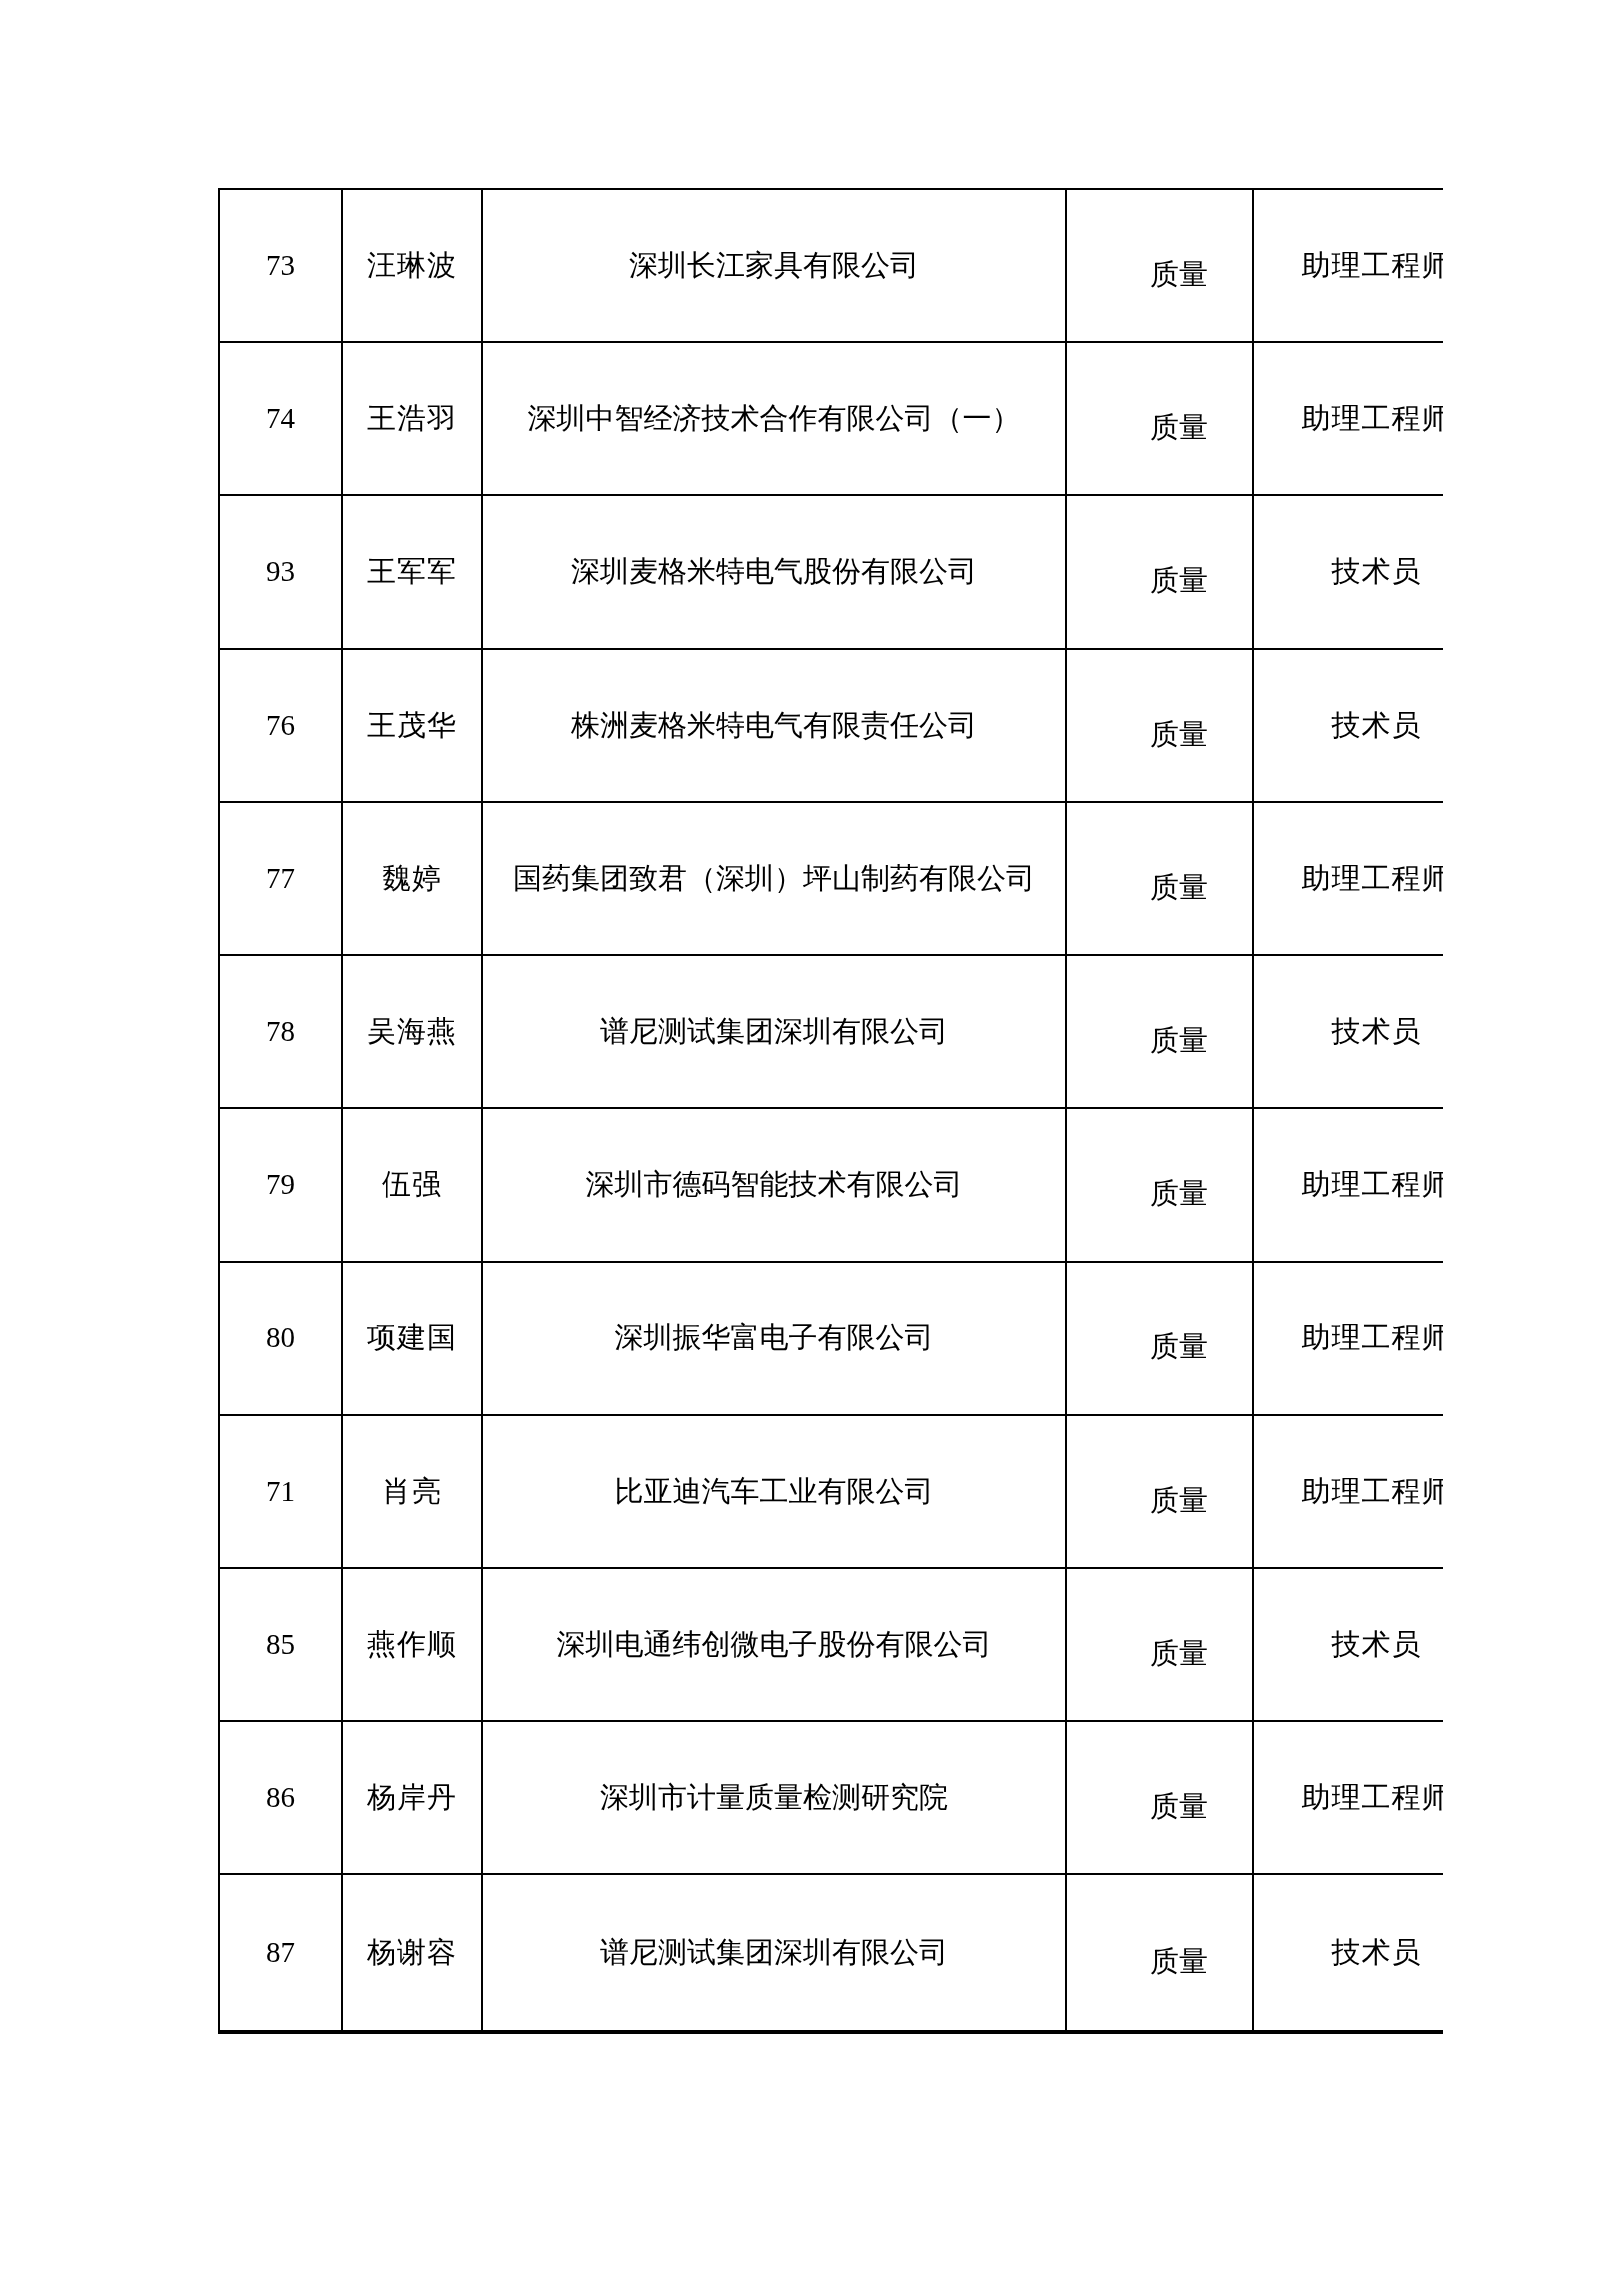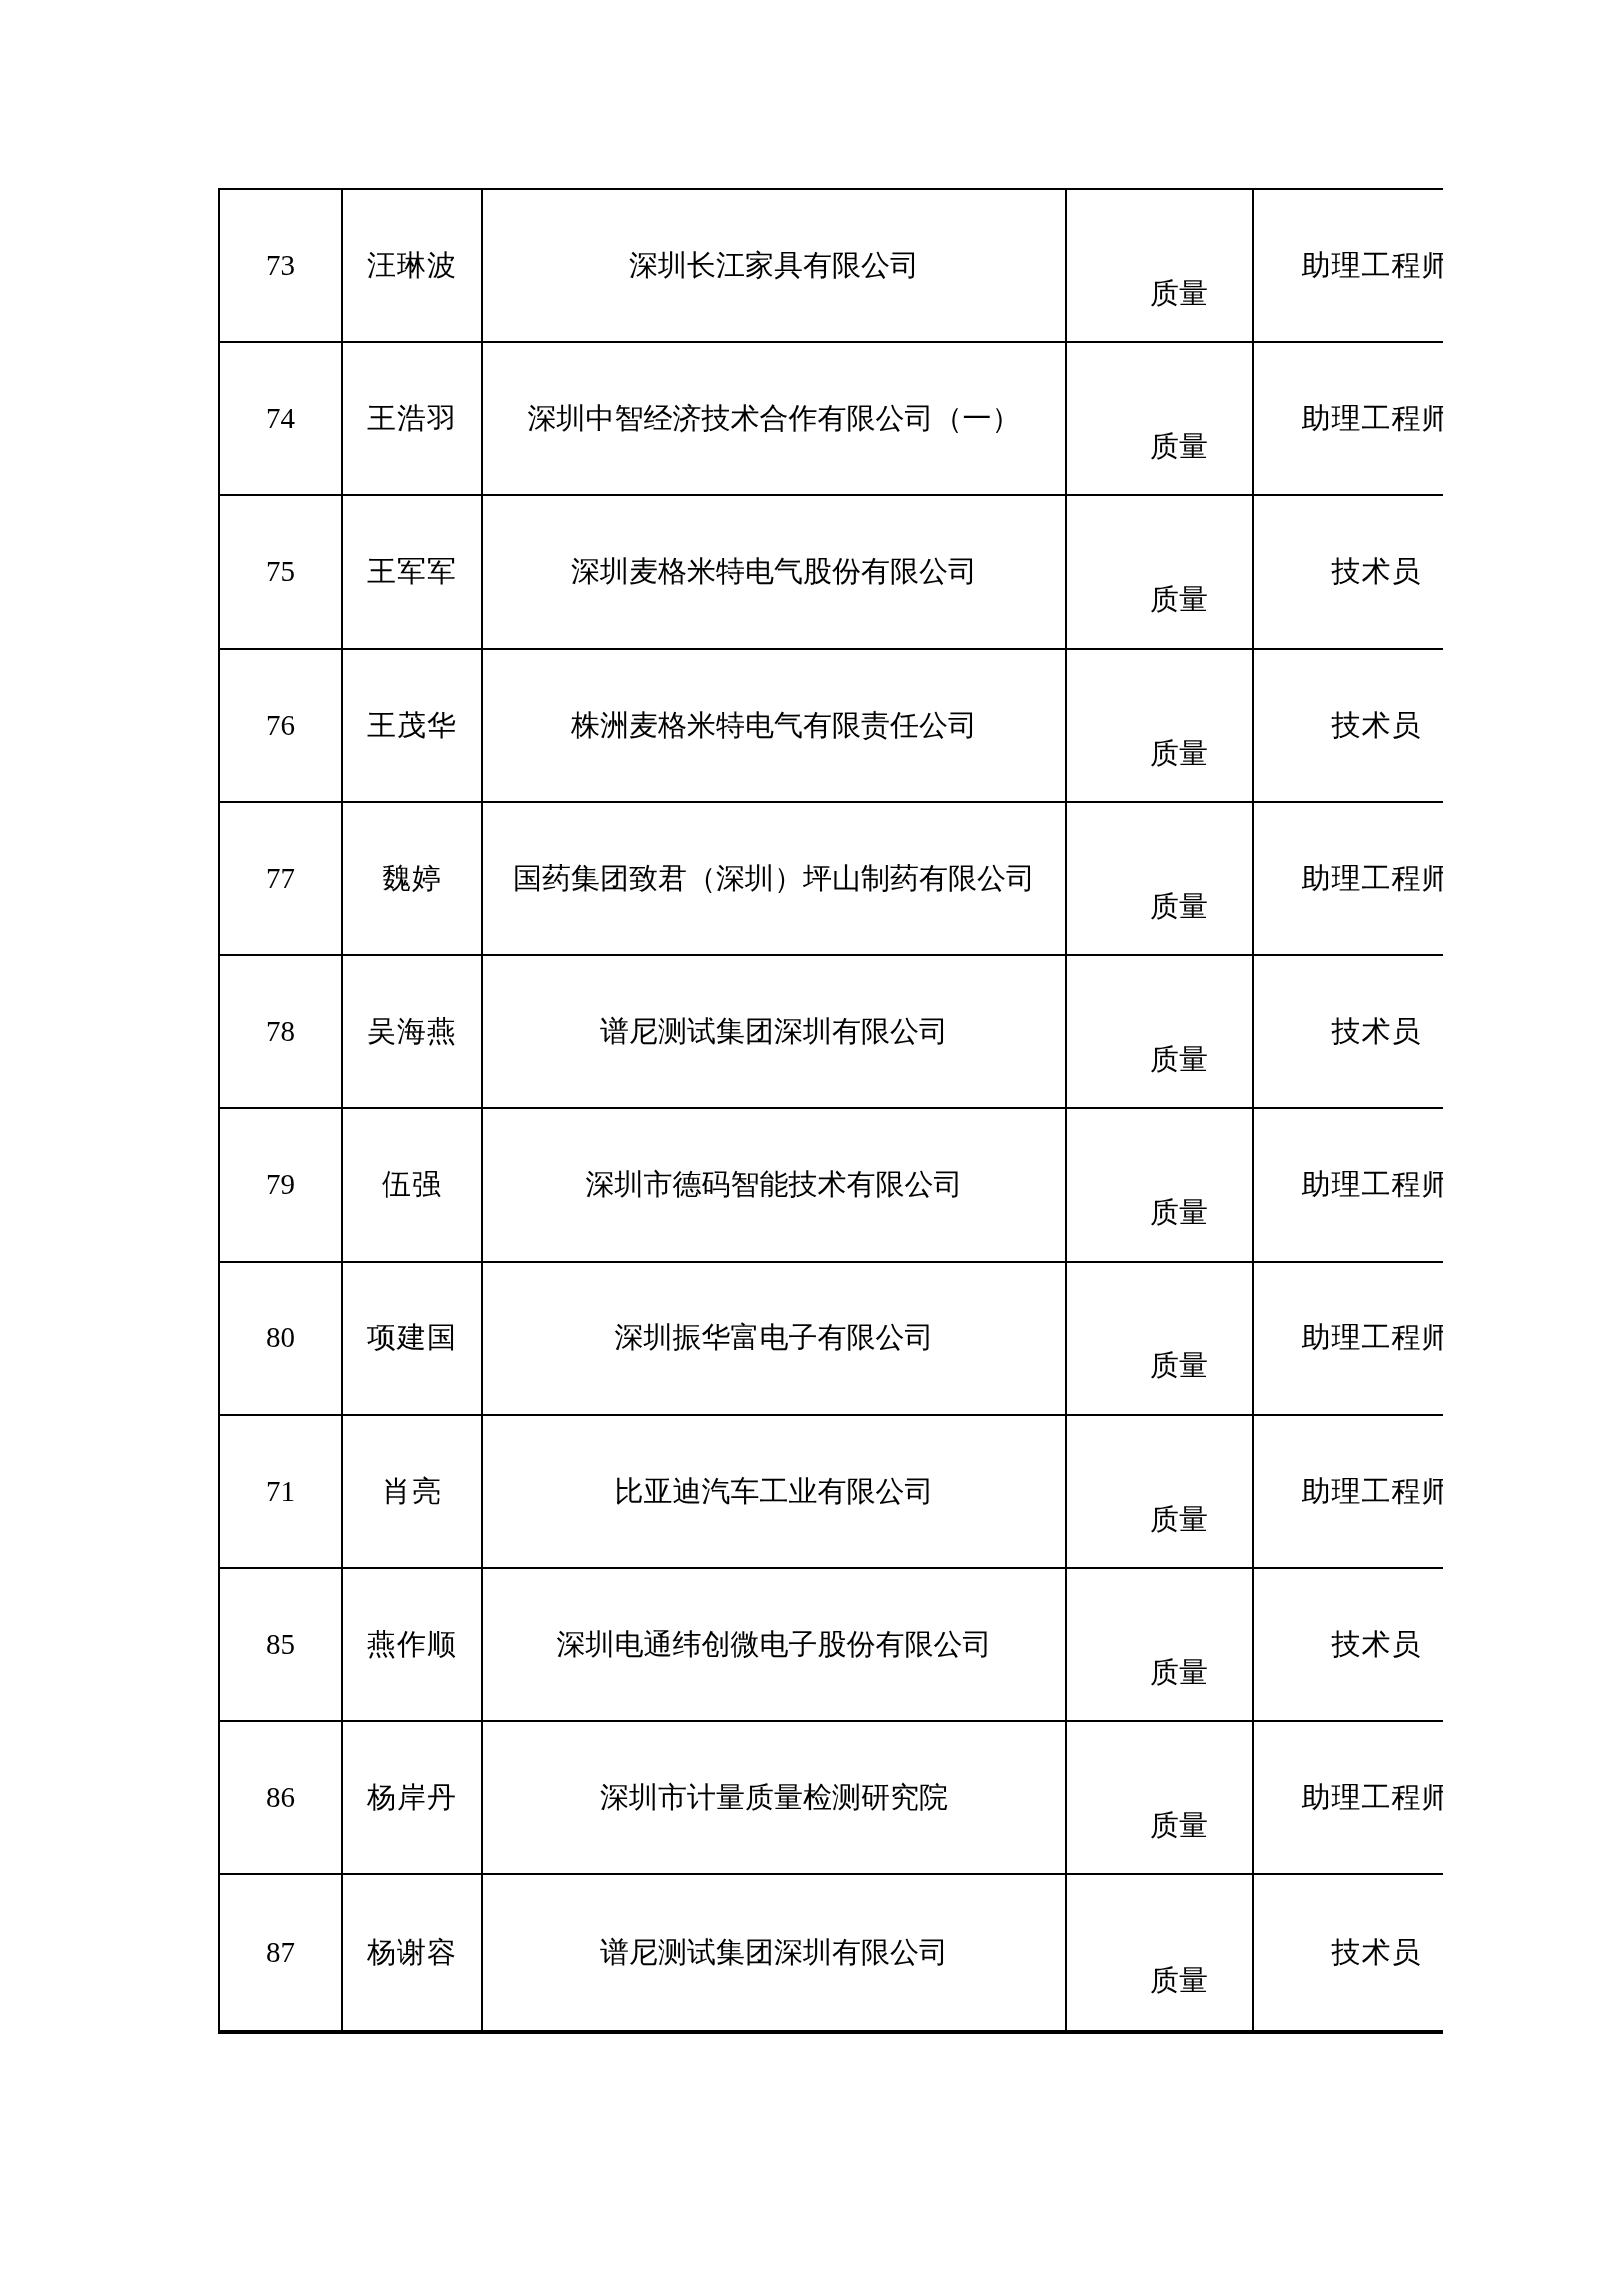--- a/index.html
+++ b/index.html
@@ -40,21 +40,21 @@
     white-space: nowrap;
   }
   td.col-no   { font-size: 30px; }
   td.col-name { letter-spacing: 1px; }
   td.col-company { letter-spacing: 0px; }
   
   td.col-category .cat-text {
     display: inline-block;
     position: relative;
     left: 19.6px;
-    top: 28px;
+    top: 9px;
   }
   td.col-title { letter-spacing: 1px; }
 </style>
 </head>
 <body>
 
 <div class="page">
   <table class="roster">
     <colgroup>
       <col style="width:123px">
@@ -72,21 +72,21 @@
     <td class="col-title">助理工程师</td>
   </tr>
         <tr>
     <td class="col-no">74</td>
     <td class="col-name">王浩羽</td>
     <td class="col-company">深圳中智经济技术合作有限公司（一）</td>
     <td class="col-category"><span class="cat-text">质量</span></td>
     <td class="col-title">助理工程师</td>
   </tr>
         <tr>
-    <td class="col-no">75</td>
+    <td class="col-no">93</td>
     <td class="col-name">王军军</td>
     <td class="col-company">深圳麦格米特电气股份有限公司</td>
     <td class="col-category"><span class="cat-text">质量</span></td>
     <td class="col-title">技术员</td>
   </tr>
         <tr>
     <td class="col-no">76</td>
     <td class="col-name">王茂华</td>
     <td class="col-company">株洲麦格米特电气有限责任公司</td>
     <td class="col-category"><span class="cat-text">质量</span></td>

